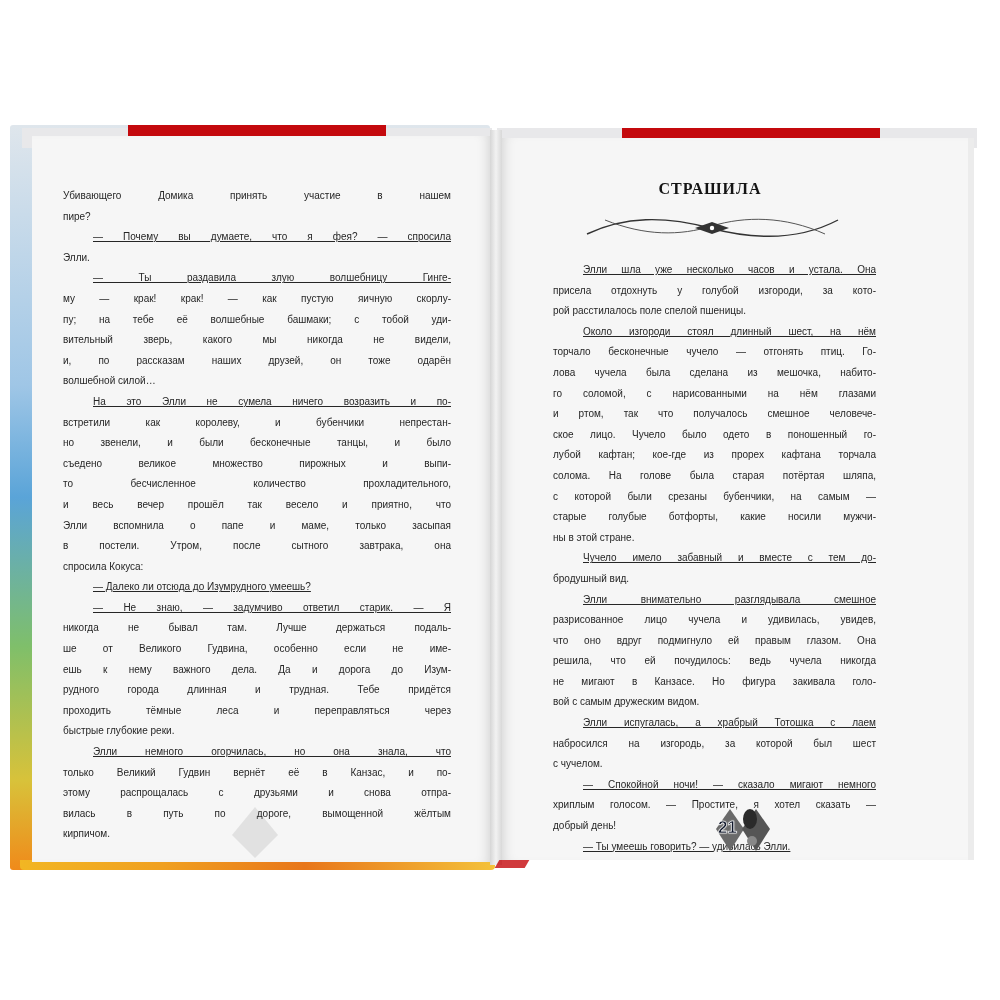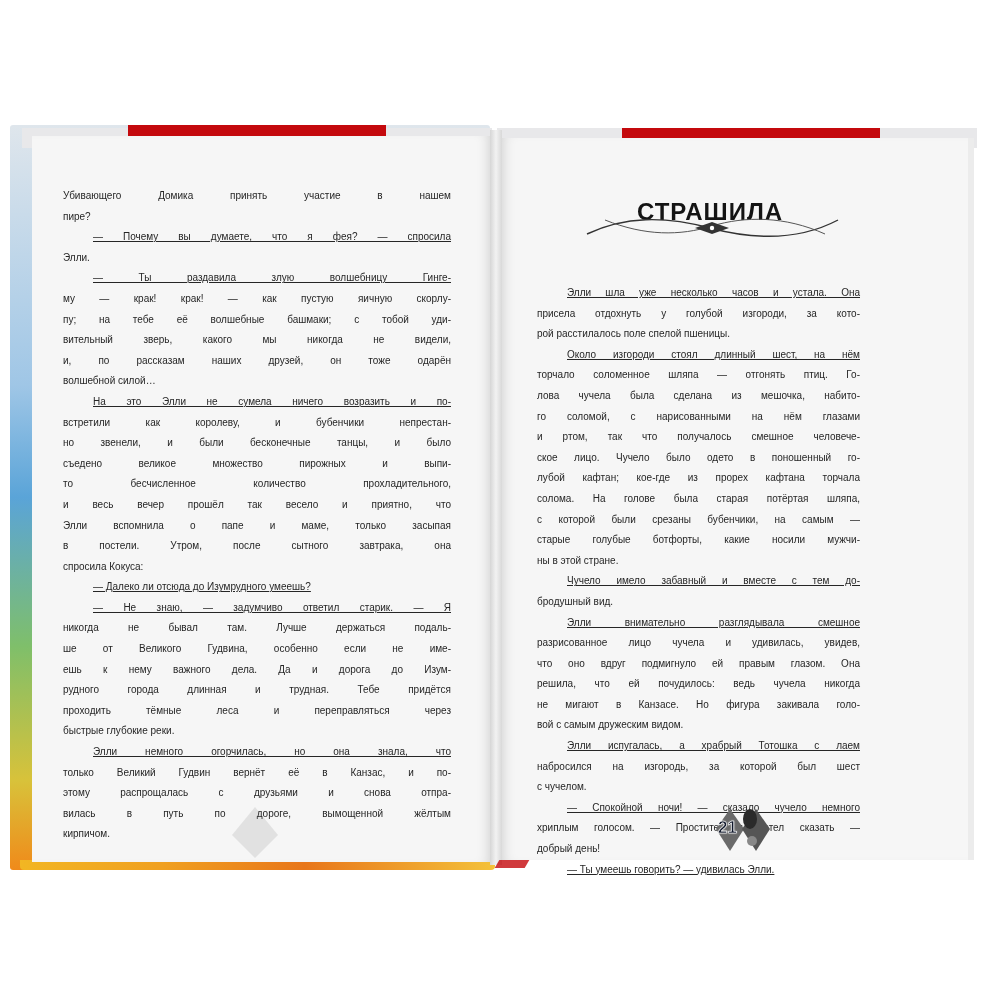--- a/index.html
+++ b/index.html
@@ -19,26 +19,26 @@
   .ribbon.r { left:622px; top:128px; width:258px; }
   .page { position:absolute; background:#f6f6f6; }
   .page.left { left:32px; top:136px; width:460px; height:726px;
     box-shadow: inset -12px 0 14px -10px rgba(0,0,0,0.18); }
   .page.right { left:500px; top:138px; width:468px; height:722px;
     box-shadow: inset 12px 0 14px -10px rgba(0,0,0,0.18); border-right:6px solid #ececec; }
   .gutter { position:absolute; left:490px; top:130px; width:12px; height:735px;
     background:linear-gradient(90deg,#d6d6d6,#f2f2f2 50%,#d8d8d8); }
   .text { position:absolute; color:#262626; font-size:10px; line-height:20.6px; }
   .text.l { left:63px; top:186px; width:388px; }
-  .text.r { left:537px; top:260px; width:323px;margin-top:23px; }
+  .text.r { left:553px; top:260px; width:323px; }
   .line { white-space:nowrap; text-align:justify; text-align-last:justify; height:20.6px; }
   .line.last { text-align-last:left; }
   .line.ind { padding-left:30px;text-decoration:underline; }
   .title { position:absolute; left:560px; top:180px; width:300px; text-align:center;
-    font-family:Liberation Sans, sans-serif; font-weight:bold; font-size:24px; color:#141414; letter-spacing:1px;margin-top:18px; }
+    font-family:Liberation Serif, serif; font-weight:bold; font-size:16px; color:#141414; letter-spacing:1px; }
   .flourish { position:absolute; left:585px; top:212px; width:255px; height:30px; }
   .page-num-badge { position:absolute; left:712px; top:805px; width:62px; height:50px; }
   .page-num { position:absolute; left:718px; top:818px; font-weight:bold; font-size:17px; color:#0f172a;
     -webkit-text-stroke:0.6px #fff; text-shadow:0 0 2px #fff; }
   .ghost-ornament { position:absolute; left:228px; top:805px; width:55px; height:55px; opacity:0.12; }
   .cover-right-bottom { position:absolute; left:497px; top:860px; width:30px; height:8px; background:#c4090d; transform:skewX(-30deg); opacity:.8;}
 </style>
 </head>
 <body>
 
@@ -96,42 +96,42 @@
     <path d="M20 8 C60 24, 95 24, 127 14 C160 4, 200 4, 240 22" fill="none" stroke="#555" stroke-width="1"></path>
     <path d="M110 16 L127 10 L144 16 L127 22 Z" fill="#333"></path>
     <circle cx="127" cy="16" r="2.2" fill="#fff"></circle>
   </svg>
 
   <div class="text r" id="right-text">
       <div class="line ind">Элли шла уже несколько часов и устала. Она</div>
       <div class="line">присела отдохнуть у голубой изгороди, за кото-</div>
       <div class="line last">рой расстилалось поле спелой пшеницы.</div>
       <div class="line ind">Около изгороди стоял длинный шест, на нём</div>
-      <div class="line">торчало соломенное шляпа — отгонять птиц. Го-</div>
+      <div class="line">торчало бесконечные чучело — отгонять птиц. Го-</div>
       <div class="line">лова чучела была сделана из мешочка, набито-</div>
       <div class="line">го соломой, с нарисованными на нём глазами</div>
       <div class="line">и ртом, так что получалось смешное человече-</div>
       <div class="line">ское лицо. Чучело было одето в поношенный го-</div>
       <div class="line">лубой кафтан; кое-где из прорех кафтана торчала</div>
       <div class="line">солома. На голове была старая потёртая шляпа,</div>
       <div class="line">с которой были срезаны бубенчики, на самым —</div>
       <div class="line">старые голубые ботфорты, какие носили мужчи-</div>
       <div class="line last">ны в этой стране.</div>
       <div class="line ind">Чучело имело забавный и вместе с тем до-</div>
       <div class="line last">бродушный вид.</div>
       <div class="line ind">Элли внимательно разглядывала смешное</div>
       <div class="line">разрисованное лицо чучела и удивилась, увидев,</div>
       <div class="line">что оно вдруг подмигнуло ей правым глазом. Она</div>
       <div class="line">решила, что ей почудилось: ведь чучела никогда</div>
       <div class="line">не мигают в Канзасе. Но фигура закивала голо-</div>
       <div class="line last">вой с самым дружеским видом.</div>
       <div class="line ind">Элли испугалась, а храбрый Тотошка с лаем</div>
       <div class="line">набросился на изгородь, за которой был шест</div>
       <div class="line last">с чучелом.</div>
-      <div class="line ind">— Спокойной ночи! — сказало чучело немного</div>
+      <div class="line ind">— Спокойной ночи! — сказало мигают немного</div>
       <div class="line">хриплым голосом. — Простите, я хотел сказать —</div>
       <div class="line last">добрый день!</div>
       <div class="line ind last">— Ты умеешь говорить? — удивилась Элли.</div>
     </div>
 
   <svg class="ghost-ornament" viewBox="0 0 55 55">
     <path d="M27 2 L50 30 L27 53 L4 30 Z" fill="#555"></path>
   </svg>
   <svg class="page-num-badge" viewBox="0 0 62 50">
     <path d="M18 4 L32 24 L18 46 L4 24 Z" fill="#6a6a6a"></path>

